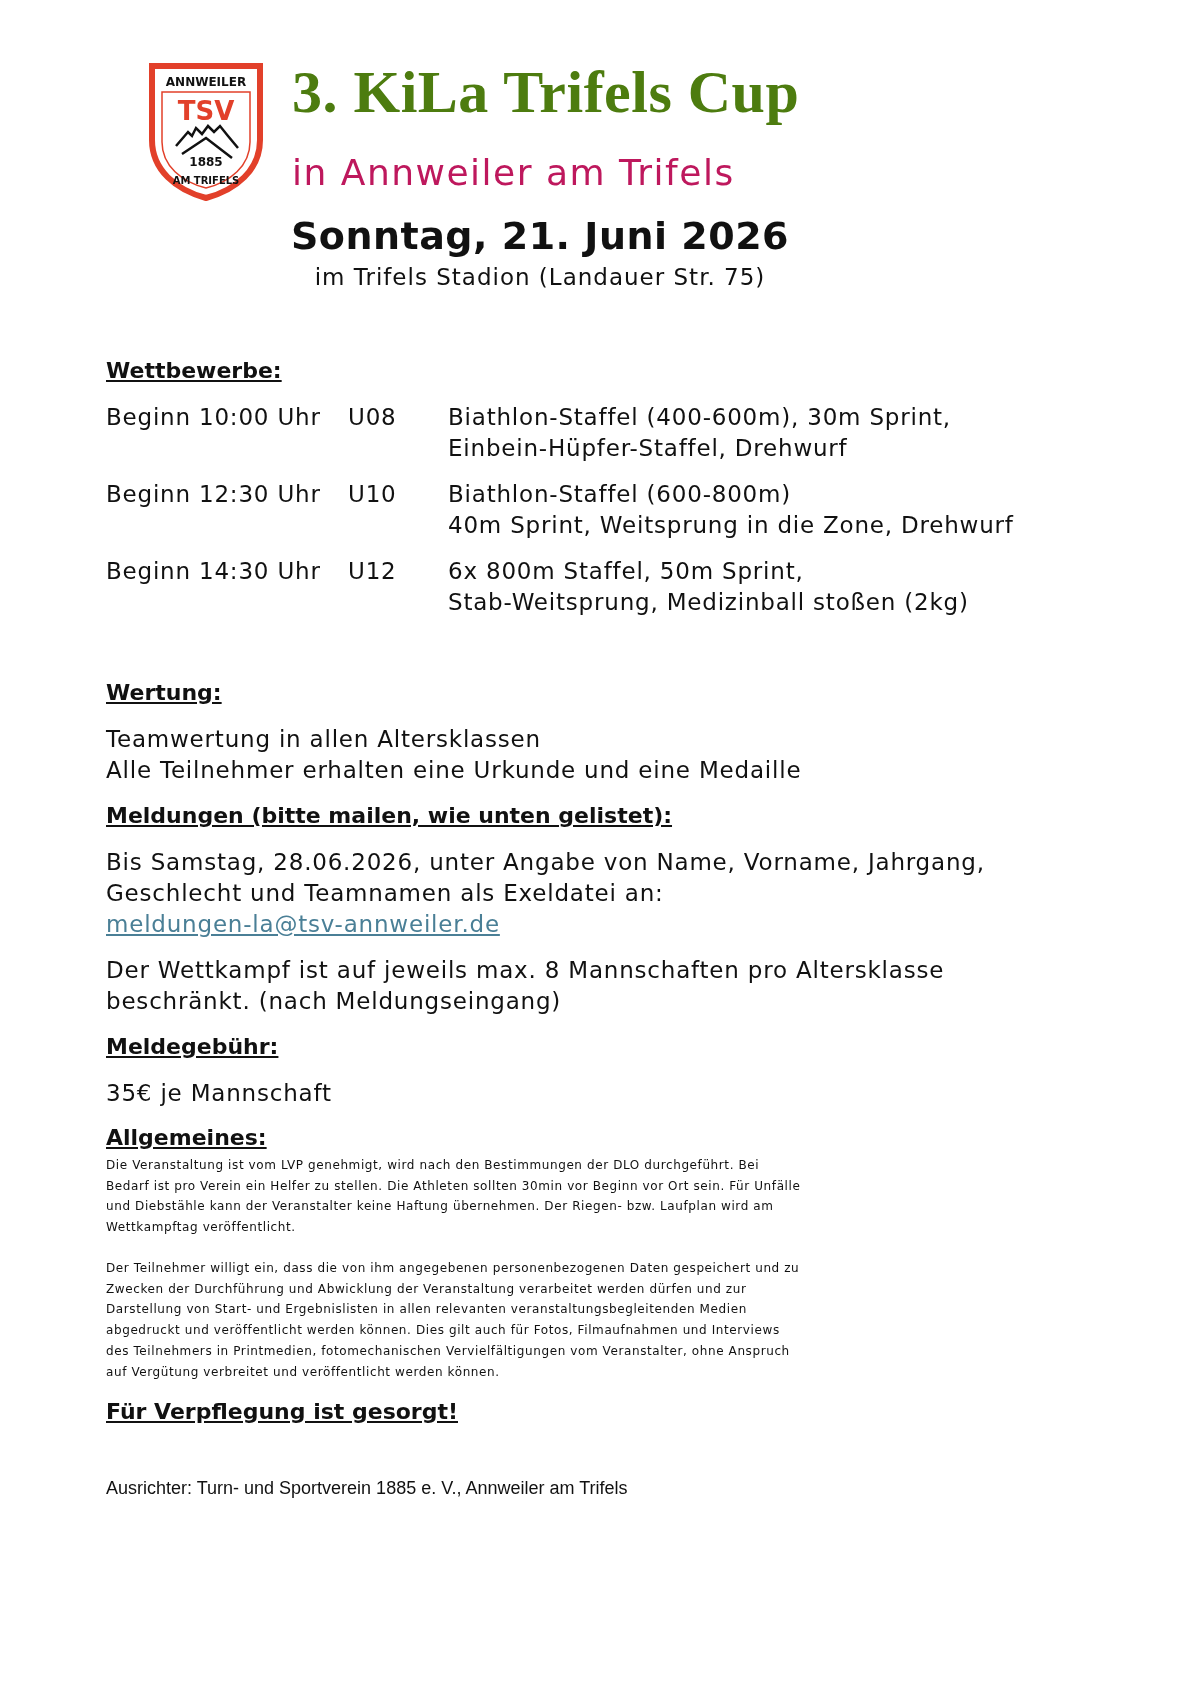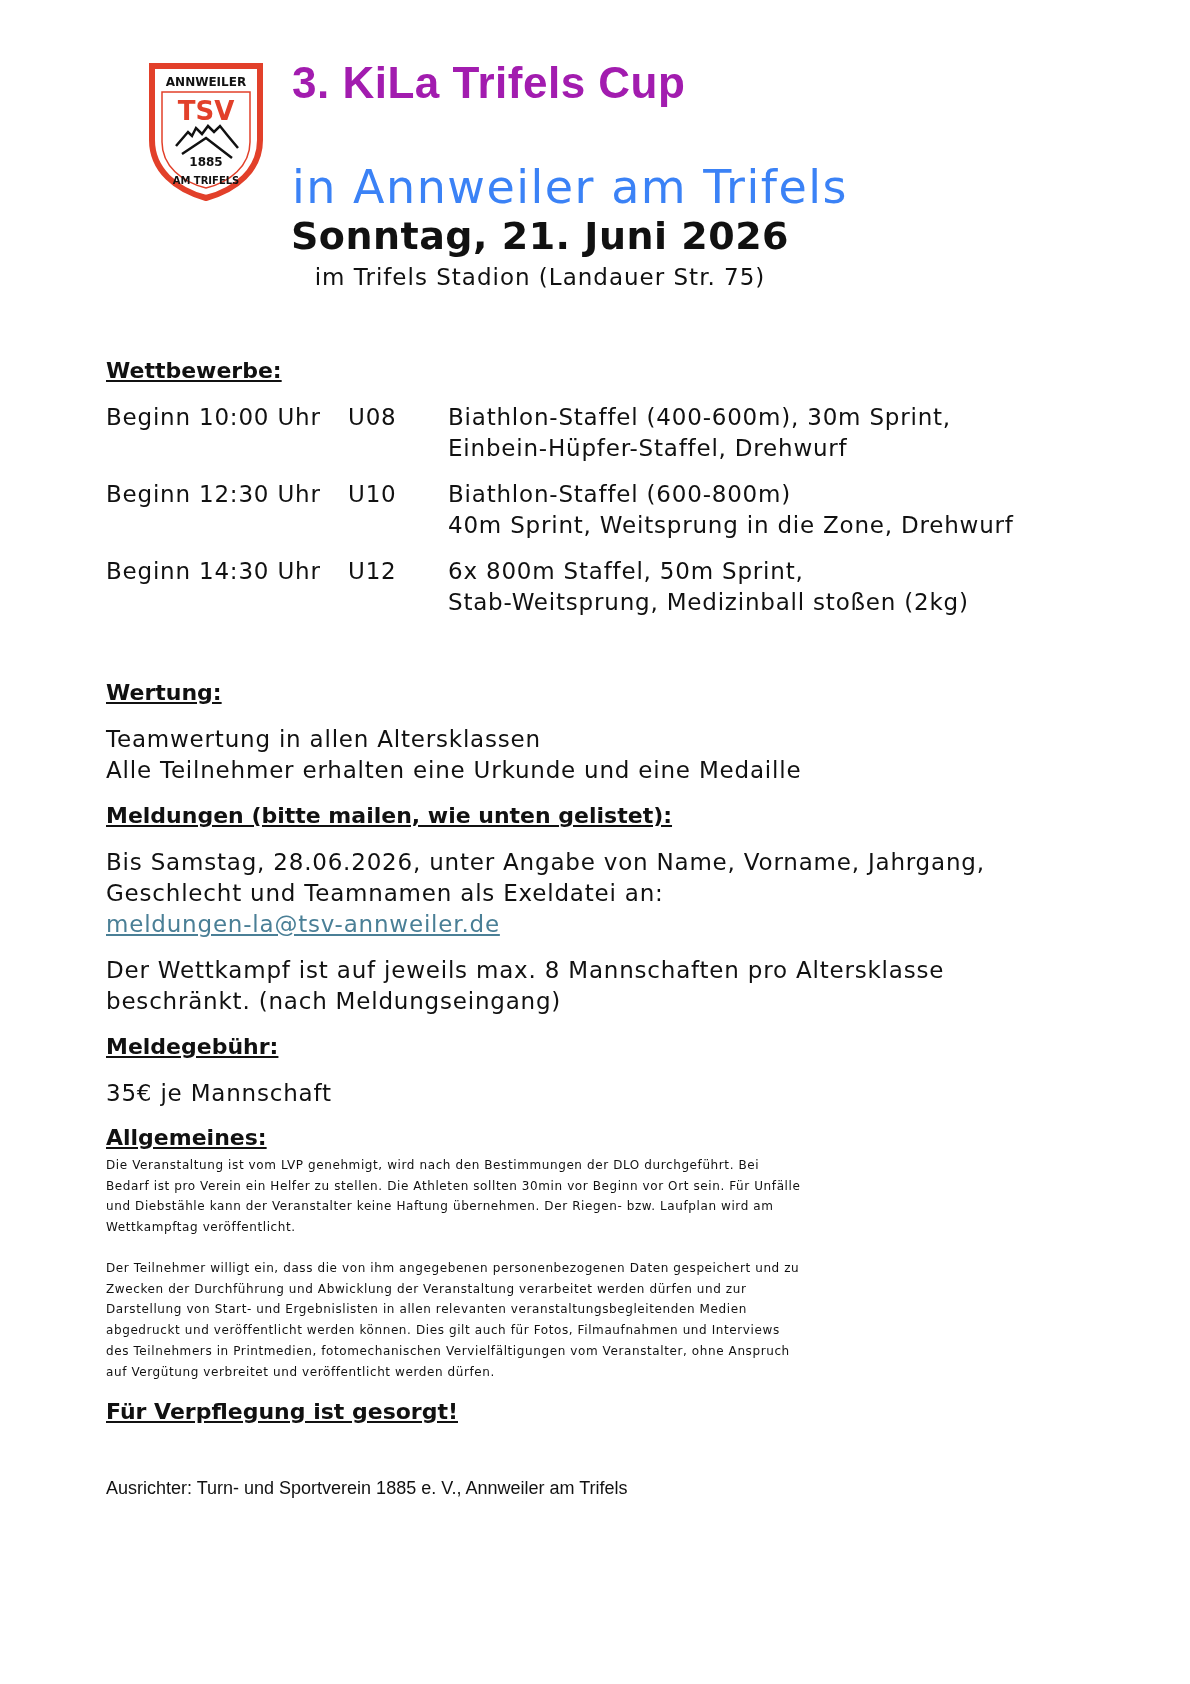--- a/index.html
+++ b/index.html
@@ -1,22 +1,22 @@
 <!DOCTYPE html>
 <html><head>
 <meta charset="utf-8">
 <style>
   html, body { margin: 0; padding: 0; background: #ffffff; }
   body { width: 1190px; height: 1684px; position: relative; overflow: hidden;
          font-family: "DejaVu Sans", sans-serif; color: #111111; }
   .page { position: absolute; left: 0; top: 0; width: 1190px; height: 1432px; }
   .logo { position: absolute; left: 148px; top: 62px; width: 116px; height: 140px; }
-  .title { position: absolute; left: 292px; top: 58px; font-family: Liberation Sans, sans-serif;
-           font-weight: 900; font-size: 44px; letter-spacing: 0.5px; color: #a21caf; }
-  .subtitle { position: absolute; left: 292px; top: 160px; font-size: 46px; letter-spacing: 1.5px; color: #3b82f6; }
+  .title { position: absolute; left: 292px; top: 58px; font-family: Liberation Serif, serif;
+           font-weight: 900; font-size: 60px; letter-spacing: 0.5px; color: #4d7c0f; }
+  .subtitle { position: absolute; left: 292px; top: 152px; font-size: 36px; letter-spacing: 1.5px; color: #be185d; }
   .date { position: absolute; left: 0; width: 1080px; top: 214px; text-align: center;
           font-weight: bold; font-size: 38px; letter-spacing: 0.5px; }
   .venue { position: absolute; left: 0; width: 1080px; top: 264px; text-align: center; font-size: 23px; letter-spacing: 1px; }
   .h { position: absolute; left: 106px; font-weight: bold; font-size: 22px; text-decoration: underline; }
   .t { position: absolute; left: 106px; font-size: 23px; letter-spacing: 0.8px; line-height: 31px; }
   .row { position: absolute; left: 106px; width: 960px; font-size: 23px; letter-spacing: 0.8px; line-height: 31px; }
   .row .time { position: absolute; left: 0; top: 0; }
   .row .age { position: absolute; left: 242px; top: 0; }
   .row .desc { position: absolute; left: 342px; top: 0; white-space: pre-line; }
   .link { color: #4a7f96; text-decoration: underline; }
@@ -82,19 +82,19 @@
     <div>Bedarf ist pro Verein ein Helfer zu stellen. Die Athleten sollten 30min vor Beginn vor Ort sein. Für Unfälle</div>
     <div>und Diebstähle kann der Veranstalter keine Haftung übernehmen. Der Riegen- bzw. Laufplan wird am</div>
     <div>Wettkampftag veröffentlicht.</div>
   </div>
   <div class="small" style="top:1258px;">
     <div>Der Teilnehmer willigt ein, dass die von ihm angegebenen personenbezogenen Daten gespeichert und zu</div>
     <div>Zwecken der Durchführung und Abwicklung der Veranstaltung verarbeitet werden dürfen und zur</div>
     <div>Darstellung von Start- und Ergebnislisten in allen relevanten veranstaltungsbegleitenden Medien</div>
     <div>abgedruckt und veröffentlicht werden können. Dies gilt auch für Fotos, Filmaufnahmen und Interviews</div>
     <div>des Teilnehmers in Printmedien, fotomechanischen Vervielfältigungen vom Veranstalter, ohne Anspruch</div>
-    <div>auf Vergütung verbreitet und veröffentlicht werden dürfen.</div>
+    <div>auf Vergütung verbreitet und veröffentlicht werden können.</div>
   </div>
 
   <div class="h" style="top:1399px;">Für Verpflegung ist gesorgt!</div>
 
   <div class="footer">Ausrichter: Turn- und Sportverein 1885 e. V., Annweiler am Trifels</div>
 </div>
 
 </body></html>

